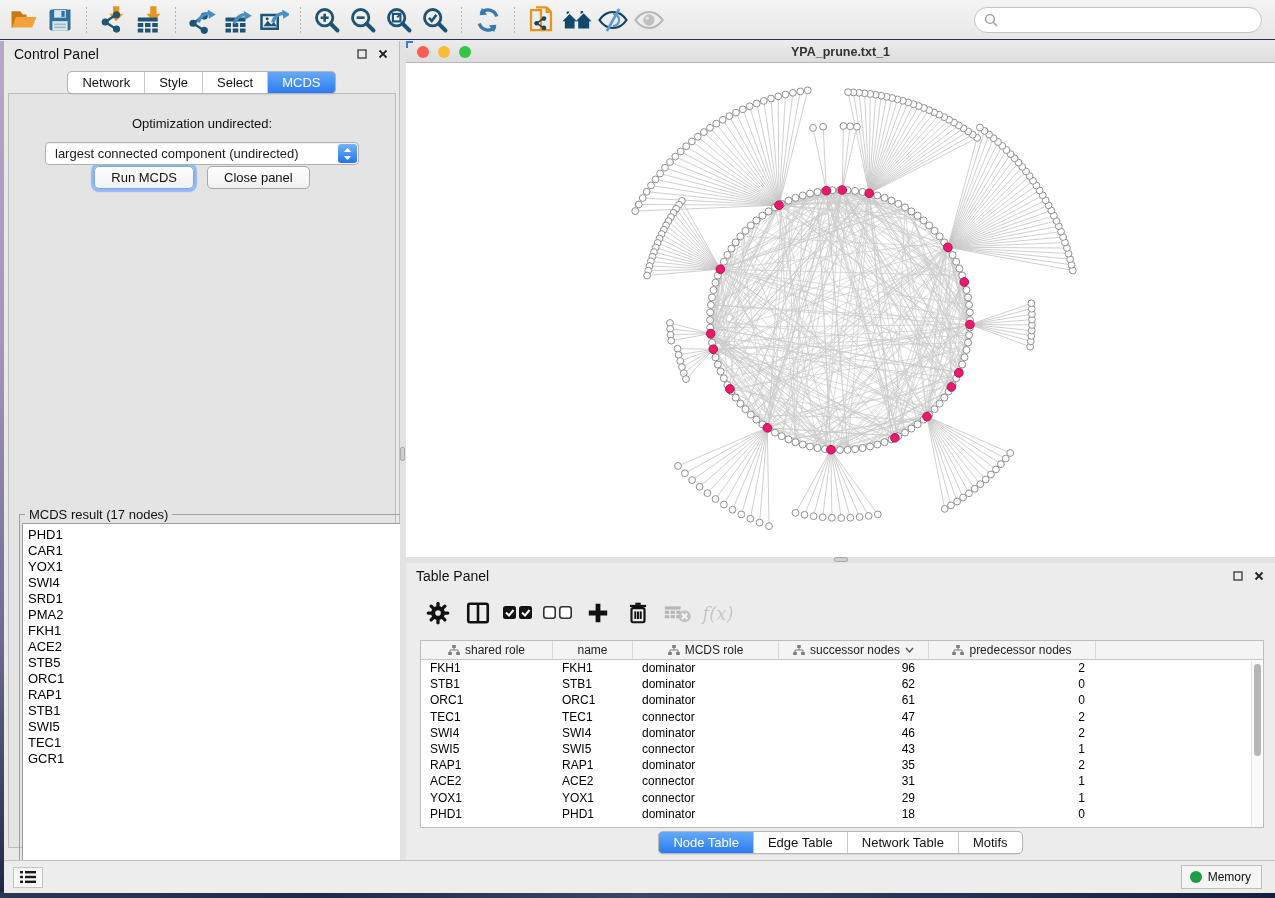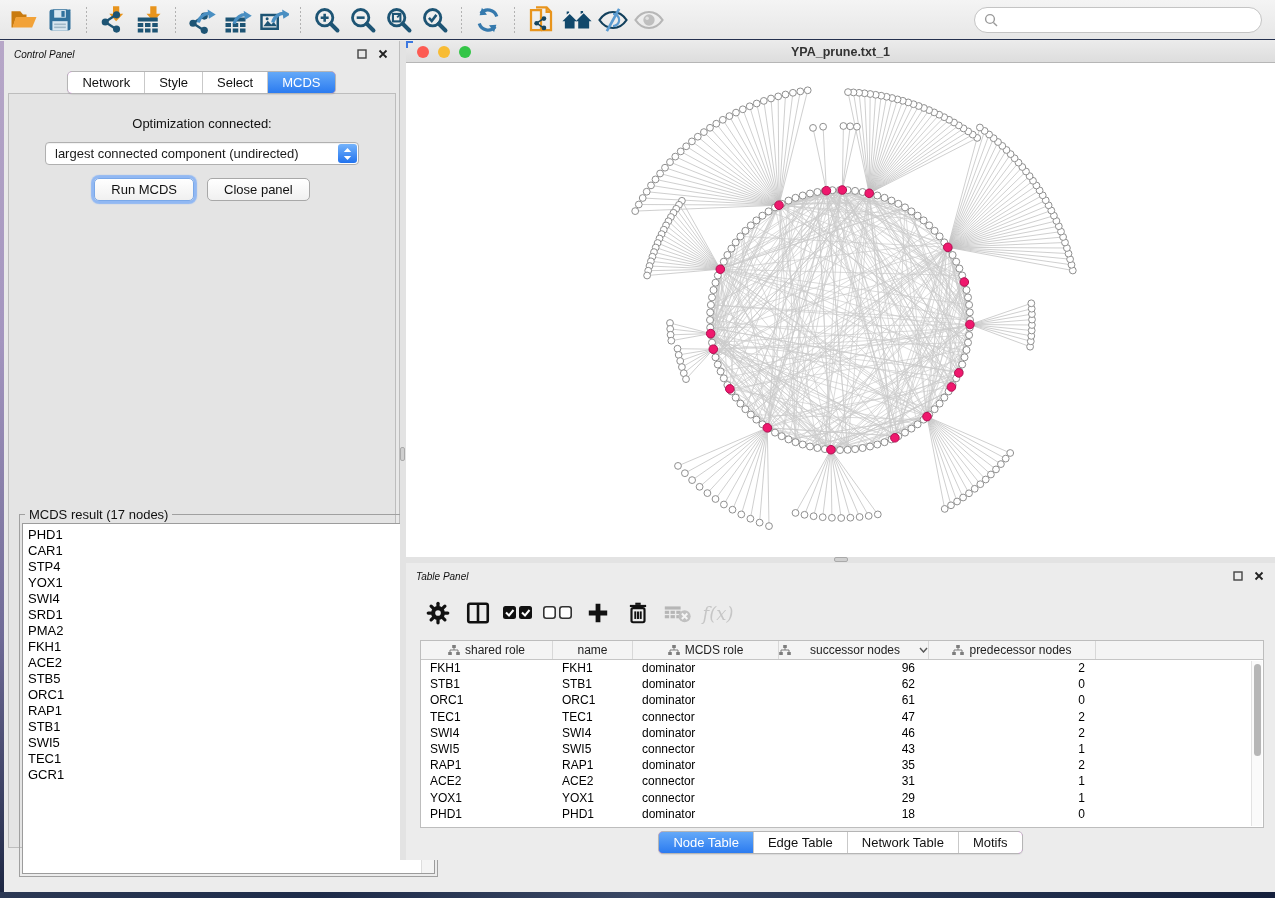--- a/index.html
+++ b/index.html
@@ -25,39 +25,39 @@
     background-image:linear-gradient(#b2b2b2 55%, transparent 55%); background-size:1px 4px; }
   #search-wrap { position:absolute; right:13px; top:7px; width:288px; height:26px;
     background:#fff; border:1px solid #c4c4c4; border-radius:13px;
     display:flex; align-items:center; padding:0 9px; }
   #search-input { border:none; outline:none; flex:1; font-size:13px; background:transparent; }
 
   
   #control-panel { position:absolute; left:4px; top:41px; width:396px; height:819px;
     background:#e9e9e9; border-right:1px solid #bdbdbd; }
   .panel-titlebar { height:26px; display:flex; align-items:center; padding:0 10px;
-    font-size:10px; color:#111;font-style:italic; }
+    font-size:14px; color:#111; }
   .win-btns { margin-left:auto; display:flex; gap:9px; align-items:center; }
   .win-btn { width:12px; height:12px; display:flex; align-items:center; justify-content:center; }
   #cp-tabs-row { position:absolute; left:0; top:30px; width:100%; display:flex; justify-content:center; z-index:2; }
   .seg-group { display:inline-flex; background:#d946ef; border:1px solid #b5b5b5;
     border-radius:5px; overflow:hidden; box-shadow:0 1px 1px rgba(0,0,0,.08); }
   .seg { font-size:13px; padding:3px 14px; border-left:1px solid #c9c9c9; background:#fff; color:#111; }
   .seg:first-child { border-left:none; }
   .seg.active { background:linear-gradient(#64a9f8,#2b7bf0); color:#fff; }
   #cp-content { position:absolute; left:4px; top:52px; width:388px; height:755px;
     border:1px solid #bdbdbd; background:#e4e4e4; }
   #opt-label { text-align:center; margin-top:22px; font-size:13px; color:#111; }
   #opt-select { position:relative; margin:11px auto 0; width:314px; height:23px; background:#fff;
     border:1px solid #b0b0b0; border-radius:4px; font-size:13px; display:flex; align-items:center;
     padding-left:9px; box-shadow:inset 0 1px 1px rgba(0,0,0,.06); }
   #opt-stepper { position:absolute; right:1px; top:1px; bottom:1px; width:19px; border-radius:3px;
     background:linear-gradient(#74b3fb,#2273ee); display:flex; flex-direction:column;
     align-items:center; justify-content:center; gap:2px; }
-  #cp-buttons { display:flex; justify-content:center; gap:13px; margin-top:13px; }
+  #cp-buttons { display:flex; justify-content:center; gap:13px; margin-top:1px; }
   .aqua-btn { height:23px; padding:0 16px; background:linear-gradient(#ffffff,#f0f0f0);
     border:1px solid #a8a8a8; border-radius:5px; font-size:13px;
     font-family:inherit; color:#111; }
   .aqua-btn.focused { box-shadow:0 0 1px 3px rgba(110,165,250,.7); border-color:#7aa8e8; }
   #mcds-fieldset { position:absolute; left:10px; top:420px; width:419px; height:363px;
     border:1px solid #a0a0a0; }
   #mcds-legend { position:absolute; left:5px; top:-8px; background:#e4e4e4; padding:0 4px;
     font-size:13px; color:#111; }
   #mcds-list { position:absolute; left:2px; top:8px; right:2px; bottom:2px; background:#fff;
     border:1px solid #9c9c9c; overflow:hidden; }
@@ -322,21 +322,21 @@
     </div>
     <div id="cp-tabs-row">
       <div class="seg-group">
           <div class="seg">Network</div>
           <div class="seg">Style</div>
           <div class="seg">Select</div>
           <div class="seg active">MCDS</div>
         </div>
     </div>
     <div id="cp-content">
-      <div id="opt-label">Optimization connected:</div>
+      <div id="opt-label">Optimization undirected:</div>
       <div id="opt-select">
         <span>largest connected component (undirected)</span>
         <span id="opt-stepper">
           <svg width="9" height="6" viewBox="0 0 9 6">
               <path d="M0.8 5L4.5 1l3.7 4z" fill="#fff"></path>
             </svg>
           <svg width="9" height="6" viewBox="0 0 9 6">
               <path d="M0.8 1l3.7 4 3.7-4z" fill="#fff"></path>
             </svg>
         </span>
@@ -344,21 +344,20 @@
       <div id="cp-buttons">
         <button class="aqua-btn focused">Run MCDS</button>
         <button class="aqua-btn">Close panel</button>
       </div>
       <div id="mcds-fieldset">
         <span id="mcds-legend">MCDS result (17 nodes)</span>
         <div id="mcds-list">
           <ul id="mcds-items">
               <li>PHD1</li>
               <li>CAR1</li>
-              <li>STP4</li>
               <li>YOX1</li>
               <li>SWI4</li>
               <li>SRD1</li>
               <li>PMA2</li>
               <li>FKH1</li>
               <li>ACE2</li>
               <li>STB5</li>
               <li>ORC1</li>
               <li>RAP1</li>
               <li>STB1</li>
@@ -1356,21 +1355,21 @@
                 <g fill="#7d7d7d">
                   <rect x="4.2" y="0" width="3.6" height="3"></rect>
                   <rect x="0.2" y="7" width="3.6" height="3"></rect>
                   <rect x="8.2" y="7" width="3.6" height="3"></rect>
                 </g>
                 <path d="M6 3v2M2 7V5h8v2" stroke="#7d7d7d" fill="none"></path>
               </svg>
             </span>
             <span>MCDS role</span>
           </div>
-          <div class="th" style="width: 150px; justify-content: space-between;">
+          <div class="th" style="width: 150px;">
             <span style="display:flex">
               <svg width="12" height="11" viewBox="0 0 12 11">
                 <g fill="#7d7d7d">
                   <rect x="4.2" y="0" width="3.6" height="3"></rect>
                   <rect x="0.2" y="7" width="3.6" height="3"></rect>
                   <rect x="8.2" y="7" width="3.6" height="3"></rect>
                 </g>
                 <path d="M6 3v2M2 7V5h8v2" stroke="#7d7d7d" fill="none"></path>
               </svg>
             </span>
@@ -1475,14 +1474,34 @@
     <div id="tp-tabs-row">
       <div class="seg-group">
           <div class="seg active">Node Table</div>
           <div class="seg">Edge Table</div>
           <div class="seg">Network Table</div>
           <div class="seg">Motifs</div>
         </div>
     </div>
   </div>
 
+  <div id="status-bar">
+    <div id="status-left-btn">
+      <span>
+        <svg width="16" height="12" viewBox="0 0 16 12">
+            <g fill="#1a1a1a">
+              <rect x="0" y="0" width="3" height="2.4"></rect>
+              <rect x="0" y="4.8" width="3" height="2.4"></rect>
+              <rect x="0" y="9.6" width="3" height="2.4"></rect>
+              <rect x="5" y="0" width="11" height="2.4"></rect>
+              <rect x="5" y="4.8" width="11" height="2.4"></rect>
+              <rect x="5" y="9.6" width="11" height="2.4"></rect>
+            </g>
+          </svg>
+      </span>
+    </div>
+    <div id="memory-btn">
+      <span id="memory-dot" style="background: rgb(30, 158, 66);"></span>
+      <span>Memory</span>
+    </div>
+  </div>
 
 </div>
 
 </body></html>

